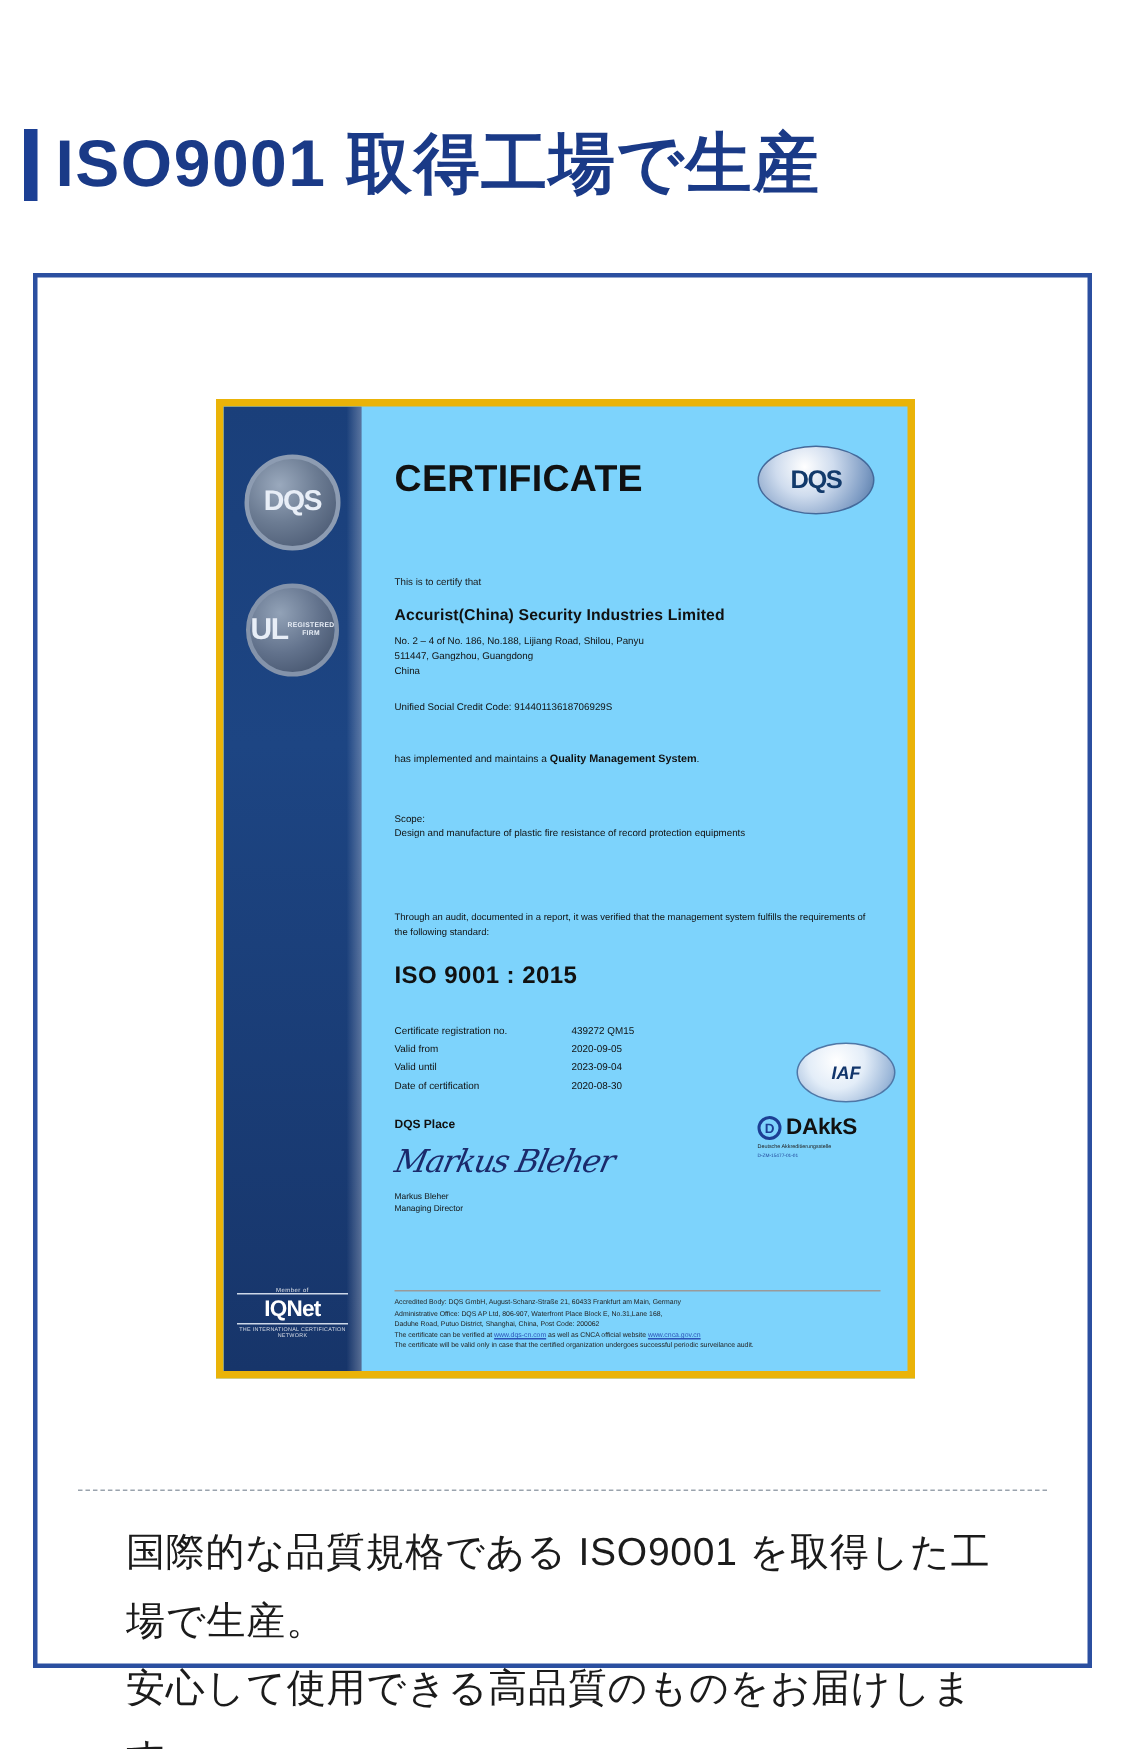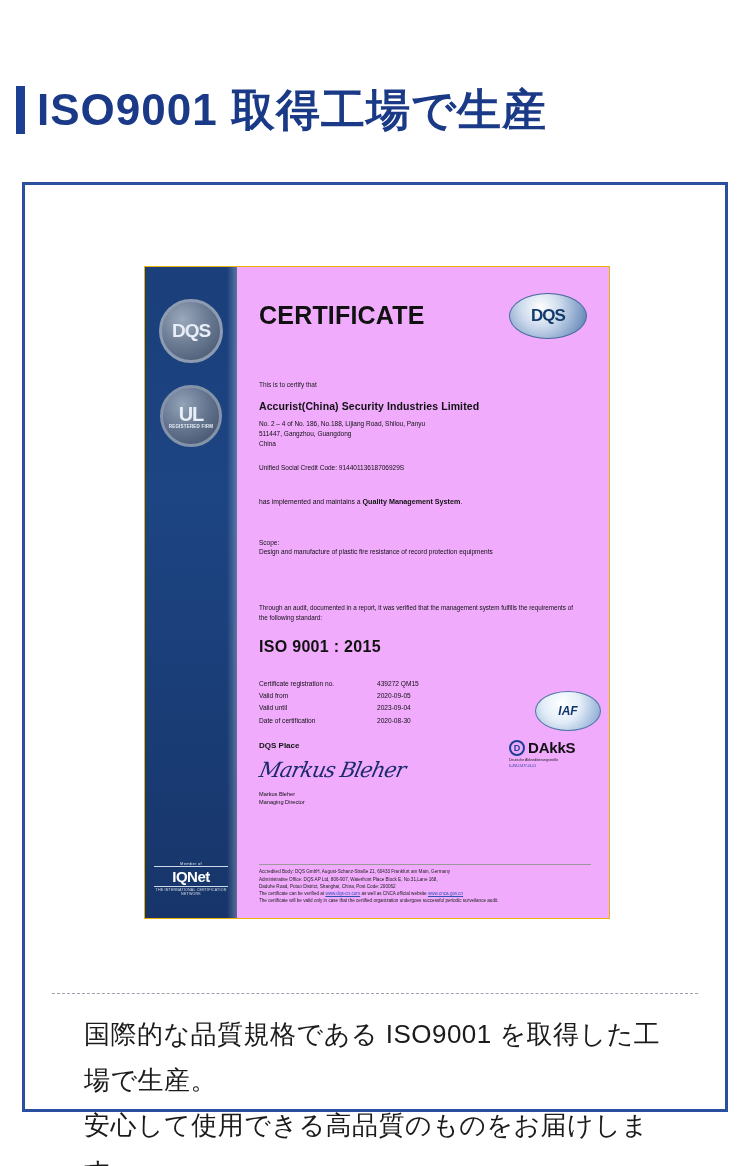--- a/index.html
+++ b/index.html
@@ -44,22 +44,22 @@
     left: 22px; top: 182px;
     width: 706px; height: 930px;
     border: 3px solid #2b4fa0;
     background: #ffffff;
   }
   
   .cert {
     position: absolute;
     left: 144px; top: 266px;
     width: 466px; height: 653px;
-    background: #f0abfc;
-    border: 1px solid #eab308;
+    background: #7dd3fc;
+    border: 5px solid #eab308;
     display: flex;
     overflow: hidden;
   }
   
   .cert-band {
     width: 92px;
     background: linear-gradient(180deg,#1a3f7a 0%, #1d4583 35%, #17356a 100%);
     position: relative;
     flex: none;
   }
@@ -90,21 +90,21 @@
     font-size: 19px;
     letter-spacing: -1px;
   }
   .seal-ul {
     top: 118px;
     width: 62px; height: 62px;
     background: radial-gradient(circle at 35% 30%, #92a2b7 0%, #62728c 50%, #3b4a63 100%);
     border: 3px solid #8493aa;
     font-size: 9px;
     line-height: 1.1;
-    flex-direction: column;
+    flex-direction: row;
   }
   .seal-ul .ul-big { font-size: 20px; letter-spacing: -1px; }
   .seal-ul .ul-sub { font-size: 4.5px; letter-spacing: .2px; }
   .iqnet {
     position: absolute;
     left: 50%; bottom: 22px;
     transform: translateX(-50%);
     width: 74px;
     text-align: center;
     color: #ffffff;

